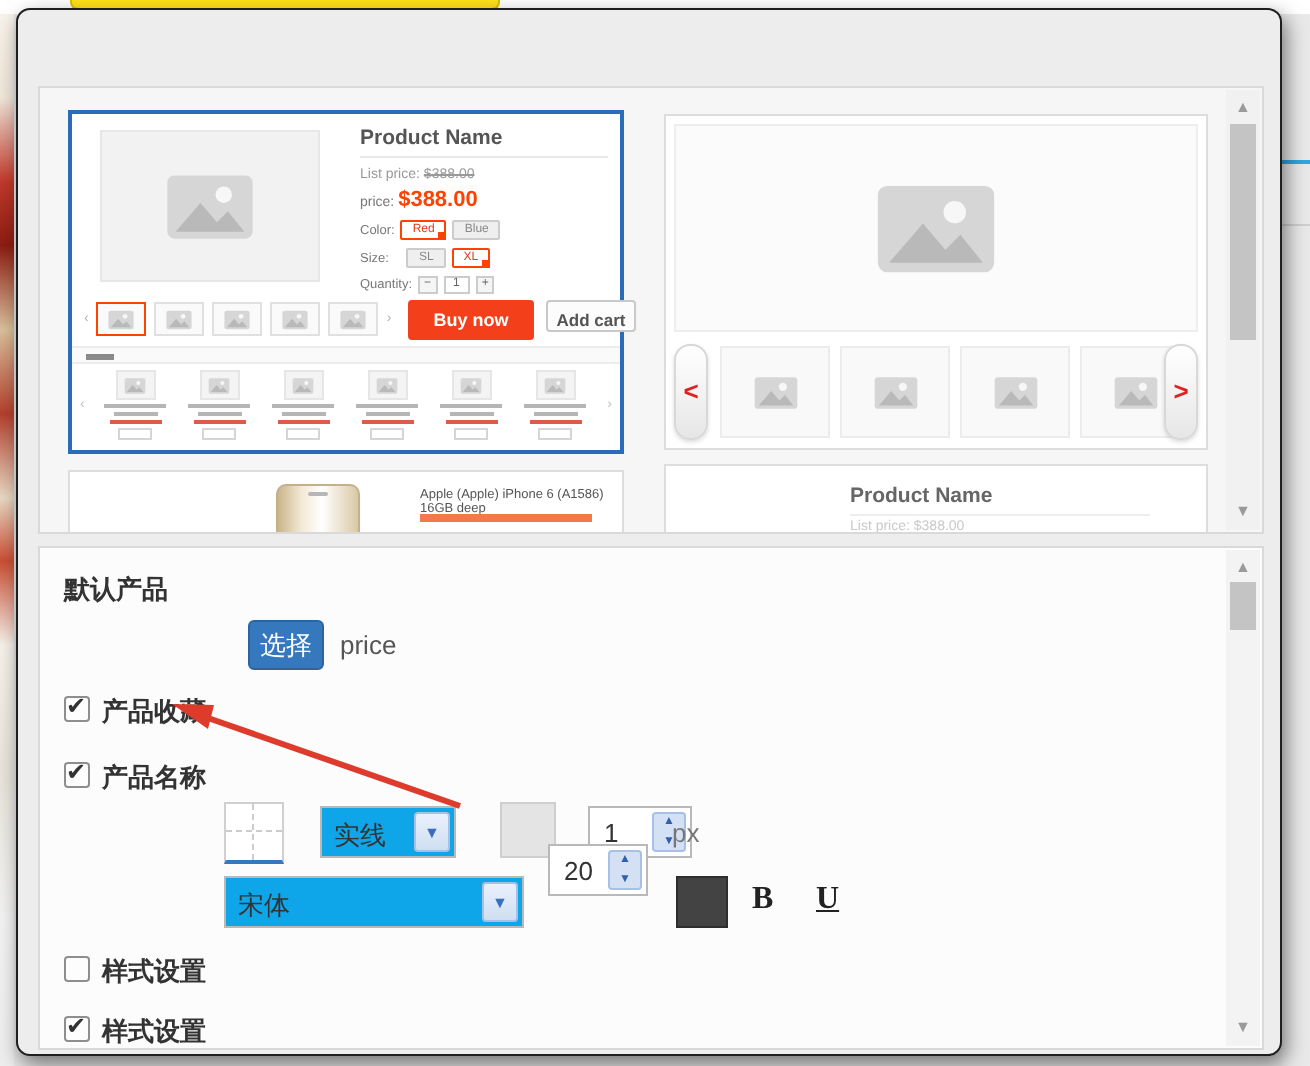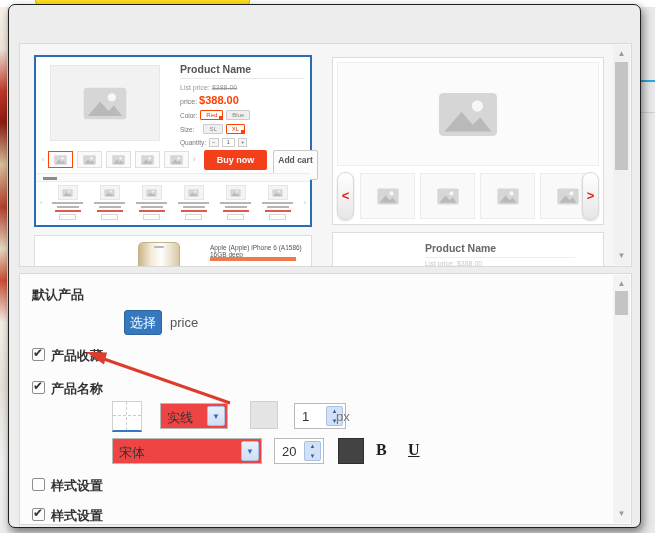--- a/index.html
+++ b/index.html
@@ -56,21 +56,21 @@
   .chip.sel::after { content:""; position:absolute; right:-1px; bottom:-1px; width:4px; height:4px; background:#ff4200; }
   .qty-box { font-size:6px; color:#666; border:1px solid #ccc; background:#f5f5f5; padding:0 2px; line-height:7px; }
   .qty-box.val { background:#fff; padding:0 4px; }
   .thumbs-row { position:absolute; left:6px; top:94px; display:flex; align-items:center; gap:4px; }
   .t-arrow { font-size:7px; color:#b5b5b5; }
   .thumb-sm { width:25px; height:17px; background:#fafafa; border:1px solid #e0e0e0;
     display:flex; align-items:center; justify-content:center; }
   .thumb-sm.sel { border-color:#ff4200; }
   .buy-btn { position:absolute; left:168px; top:93px; width:63px; height:20px; background:#f4401a;
     border-radius:2px; color:#fff; font-size:9px; font-weight:bold; text-align:center; line-height:20px; }
-  .cart-btn { position:absolute; left:237px; top:93px; width:45px; height:30px; background:#fcfcfc;
+  .cart-btn { position:absolute; left:237px; top:93px; width:45px; height:16px; background:#fcfcfc;
     border:1px solid #c9c9c9; border-radius:2px; color:#555; font-size:8.5px; font-weight:bold;
     text-align:center; line-height:18px; }
   .sec-strip { position:absolute; left:0; top:116px; width:100%; height:9px; background:#fafafa;
     border-top:1px solid #ececec; border-bottom:1px solid #ececec; }
   .sec-strip .bar { position:absolute; left:7px; top:3px; width:14px; height:3px; background:#8a8a8a; }
   .mini-grid { position:absolute; left:12px; top:128px; display:flex; gap:3px; }
   .g-arrow { position:absolute; top:142px; font-size:7px; color:#c2c2c2; }
   .g-arrow.l { left:4px; } .g-arrow.r { right:4px; }
   .mini-cell { width:39px; }
   .mini-thumb { width:20px; height:15px; margin:0 auto; background:#f4f4f4; border:1px solid #e6e6e6;
@@ -122,21 +122,21 @@
   .cb { position:absolute; left:12px; width:13px; height:13px; background:#fdfdfd;
     border:1px solid #8e8e8e; border-radius:2px; cursor:pointer; }
   .cb .tick { position:absolute; left:0; top:-3px; font-size:12px; color:#333; }
   .cb-label { position:absolute; left:31px; font-size:13px; font-weight:bold; color:#333; cursor:pointer; }
 
   .bp-widget { position:absolute; left:92px; top:127px; width:30px; height:31px; background:#fff;
     border:1px solid #d0d0d0; cursor:pointer; border-bottom:2px solid #3678be; }
   .bp-widget::before { content:""; position:absolute; left:0; top:13px; width:28px; border-top:1px dashed #ccc; }
   .bp-widget::after { content:""; position:absolute; left:13px; top:0; height:28px; border-left:1px dashed #ccc; }
 
-  .combo { position:absolute; height:26px; background:#ef4444; border:1px solid #b9b9b9; cursor:pointer; }
+  .combo { position:absolute; height:26px; background:#0ea5e9; border:1px solid #b9b9b9; cursor:pointer; }
   .combo .txt { position:absolute; left:6px; top:5px; font-size:13px; color:#333; }
   .combo .caret { position:absolute; right:2px; top:2px; bottom:2px; width:18px;
     background:linear-gradient(#e9f1fc,#cfdef2); border:1px solid #a6c1e3; border-radius:2px;
     color:#3a6ebd; font-size:8px; text-align:center; line-height:20px; }
 
   .swatch { position:absolute; cursor:pointer; }
   .num-input { position:absolute; height:26px; background:#fff; border:1px solid #b9b9b9; }
   .num-input .val { position:absolute; left:7px; top:5px; font-size:13px; color:#333; }
   .spinner { position:absolute; right:2px; top:2px; width:17px; height:20px;
     background:#d4e0f4; border:1px solid #a6c1e3; border-radius:2px; cursor:pointer; }
@@ -393,21 +393,21 @@
         <span class="up">▲</span>
         <span class="dn">▼</span>
       </span>
     </div>
     <div class="unit" style="left:316px;top:135px">px</div>
 
     <div class="combo" style="left:92px;top:164px;width:150px">
       <span class="txt">宋体</span>
       <span class="caret">▼</span>
     </div>
-    <div class="num-input" style="left:254px;top:164px;width:50px">
+    <div class="num-input" style="left:254px;top:148px;width:50px">
       <span class="val">20</span>
       <span class="spinner">
         <span class="up">▲</span>
         <span class="dn">▼</span>
       </span>
     </div>
     <div class="swatch" style="left:318px;top:164px;width:26px;height:26px;background:#434343;border:1px solid #2e2e2e"></div>
     <div class="fmt-btn" style="left:356px;top:167px">B</div>
     <div class="fmt-btn u" style="left:388px;top:167px">U</div>
 

